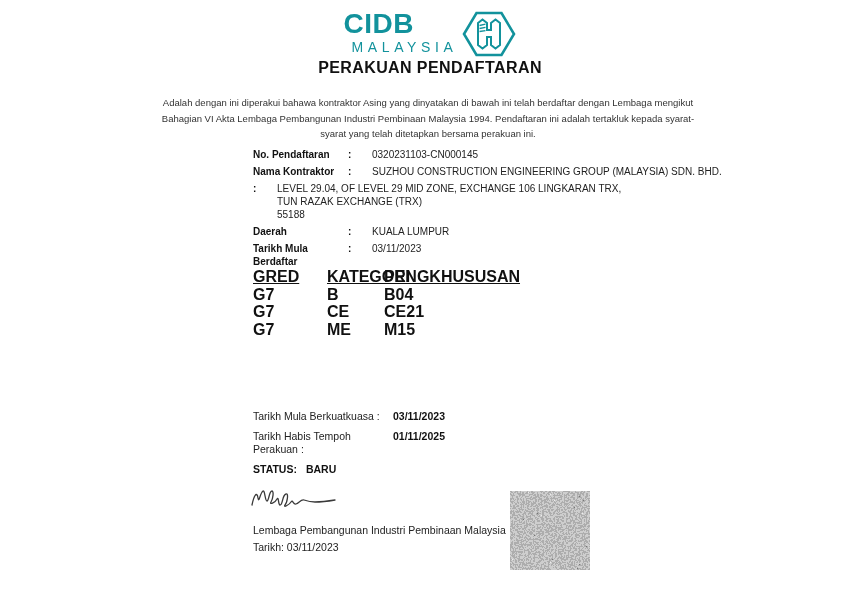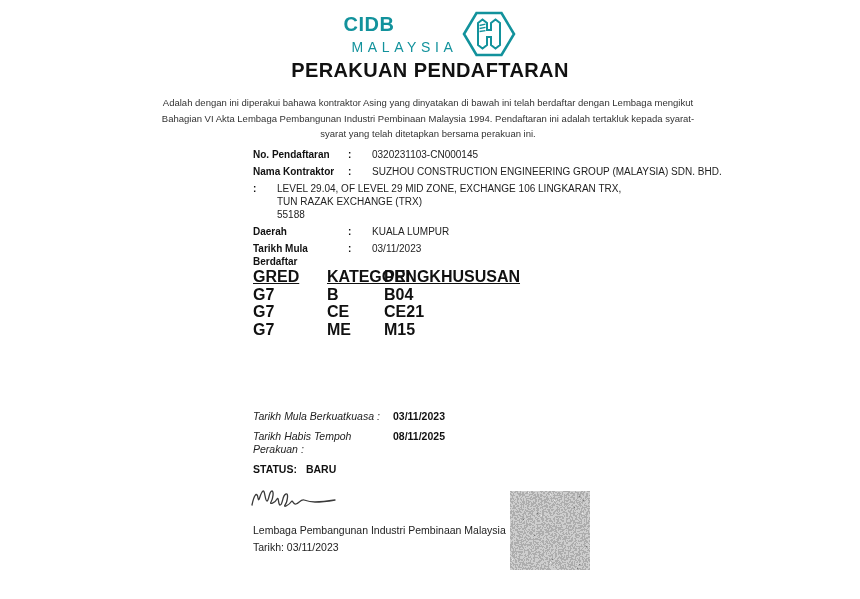--- a/index.html
+++ b/index.html
@@ -19,42 +19,42 @@
   
   .header {
     position: absolute;
     top: 10px; left: 0; right: 0;
     display: flex;
     justify-content: center;
     align-items: flex-start;
   }
   .wordmark { display: flex; flex-direction: column; align-items: flex-start; }
   .brand-name {
-    font-size: 20px;
+    font-size: 28px;
     font-weight: bold;
     letter-spacing: 0.5px;
     color: #12929C;
     line-height: 28px;
   }
   .brand-sub {
     font-size: 14px;
     font-weight: normal;
     letter-spacing: 4.6px;
     color: #12929C;
     margin-top: 1px;
     margin-left: 8px;
   }
   .brand-icon { margin-left: 5px; margin-top: 1px; }
 
   
   .doc-title {
     position: absolute;
     top: 59px; left: 0; right: 0;
     text-align: center;
-    font-size: 20px;
+    font-size: 16px;
     font-weight: bold;
     color: #111;
     letter-spacing: 0.4px;
   }
 
   
   .intro {
     position: absolute;
     top: 95px; left: 0; right: 4px;
     text-align: center;
@@ -93,21 +93,21 @@
 
   
   .validity { position: absolute; left: 253px; top: 410px; }
   .v-row {
     display: flex;
     font-size: 10.5px;
     line-height: 13px;
     margin-bottom: 7px;
     color: #222;
   }
-  .v-labelcell { width: 140px; flex-shrink: 0; font-style: italic; }
+  .v-labelcell { width: 140px; flex-shrink: 0; }
   .v-colon { margin-left: 3px; }
   .v-value { font-weight: bold; color: #111; }
   .status-row {
     font-size: 10.5px;
     line-height: 13px;
     font-weight: bold;
     color: #111;
     margin-top: 2px;
   }
   .status-value { margin-left: 9px; }
@@ -230,21 +230,21 @@
     <div class="v-row">
       <span class="v-labelcell">
         <span>Tarikh Mula Berkuatkuasa</span><span class="v-colon">:</span>
       </span>
       <span class="v-value">03/11/2023</span>
     </div>
     <div class="v-row">
       <span class="v-labelcell">
         <span>Tarikh Habis Tempoh Perakuan</span><span class="v-colon">:</span>
       </span>
-      <span class="v-value">08/11/2025</span>
+      <span class="v-value">01/11/2025</span>
     </div>
     <div class="status-row">
       <span>STATUS:</span><span class="status-value">BARU</span>
     </div>
   </div>
 
   <div class="signature">
     <svg width="90" height="30" viewBox="0 0 90 30">
       <path fill="none" stroke="#3a3a3a" stroke-width="1.3" stroke-linecap="round" d="M3,22 C5,12 8,8 9,15 C10,21 11,10 14,8 C16,7 16,18 18,18 C20,18 20,8 23,8 C25,8 24,16 22,19 C20,22 26,20 28,16 C30,13 29,22 31,22 C34,22 33,12 37,11 C40,10 38,20 36,22 C34,25 40,22 42,19 C44,16 44,22 47,21 C50,20 52,16 55,17 C58,18 62,19 66,19 C72,19 80,18 86,17"></path>
     </svg>

